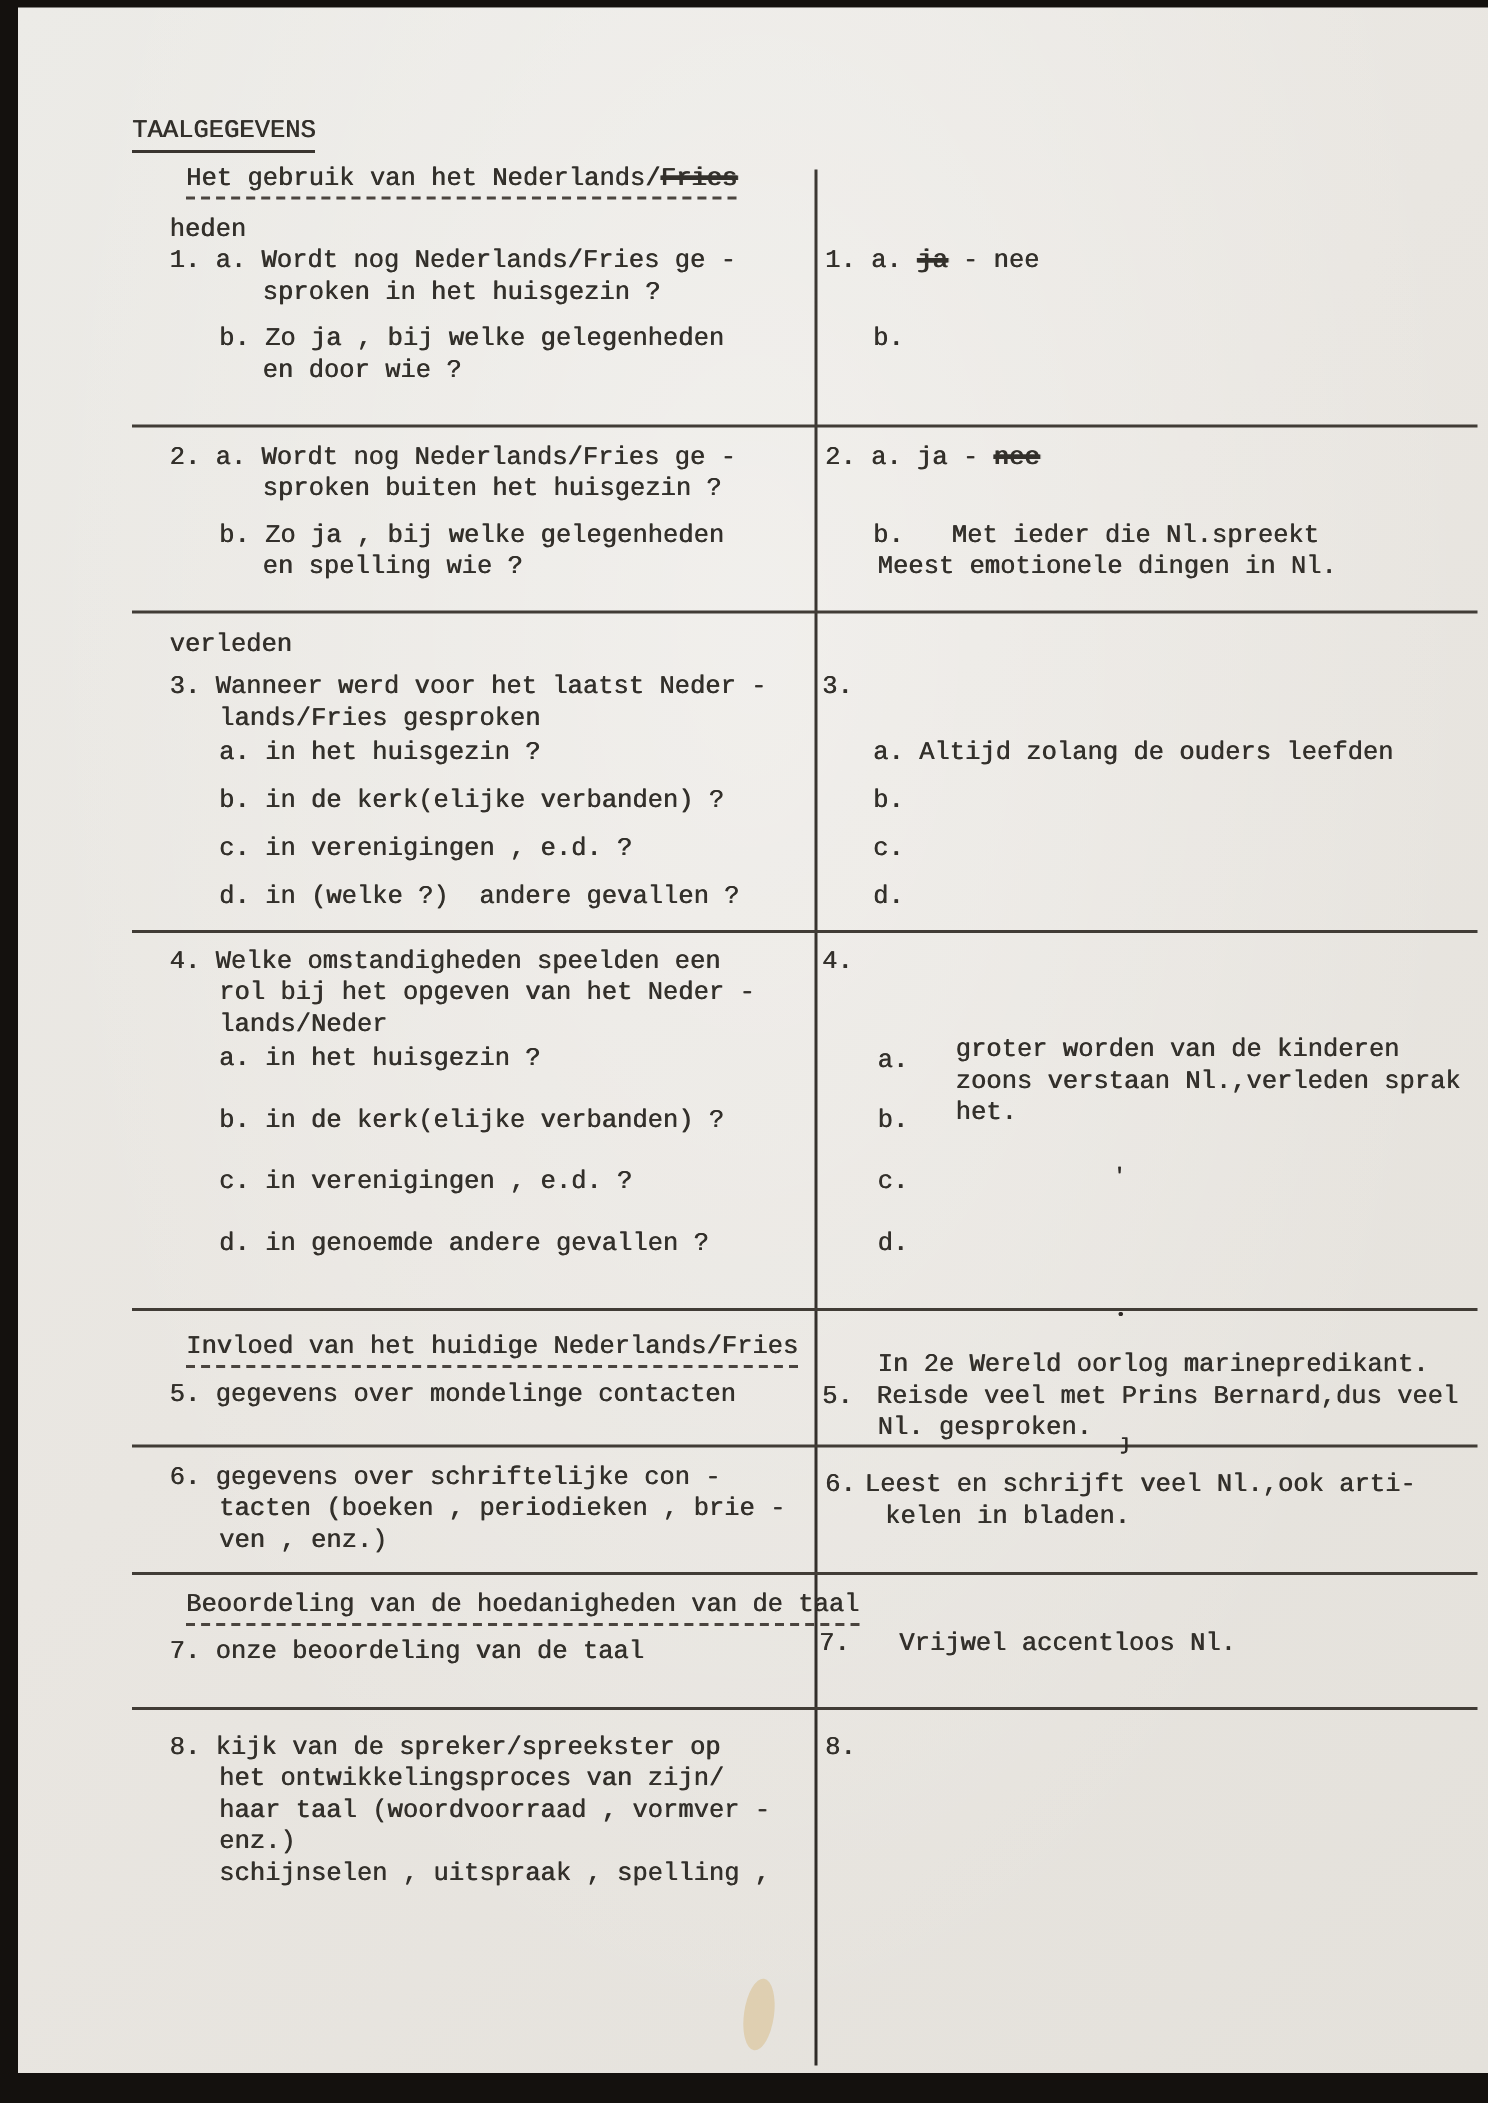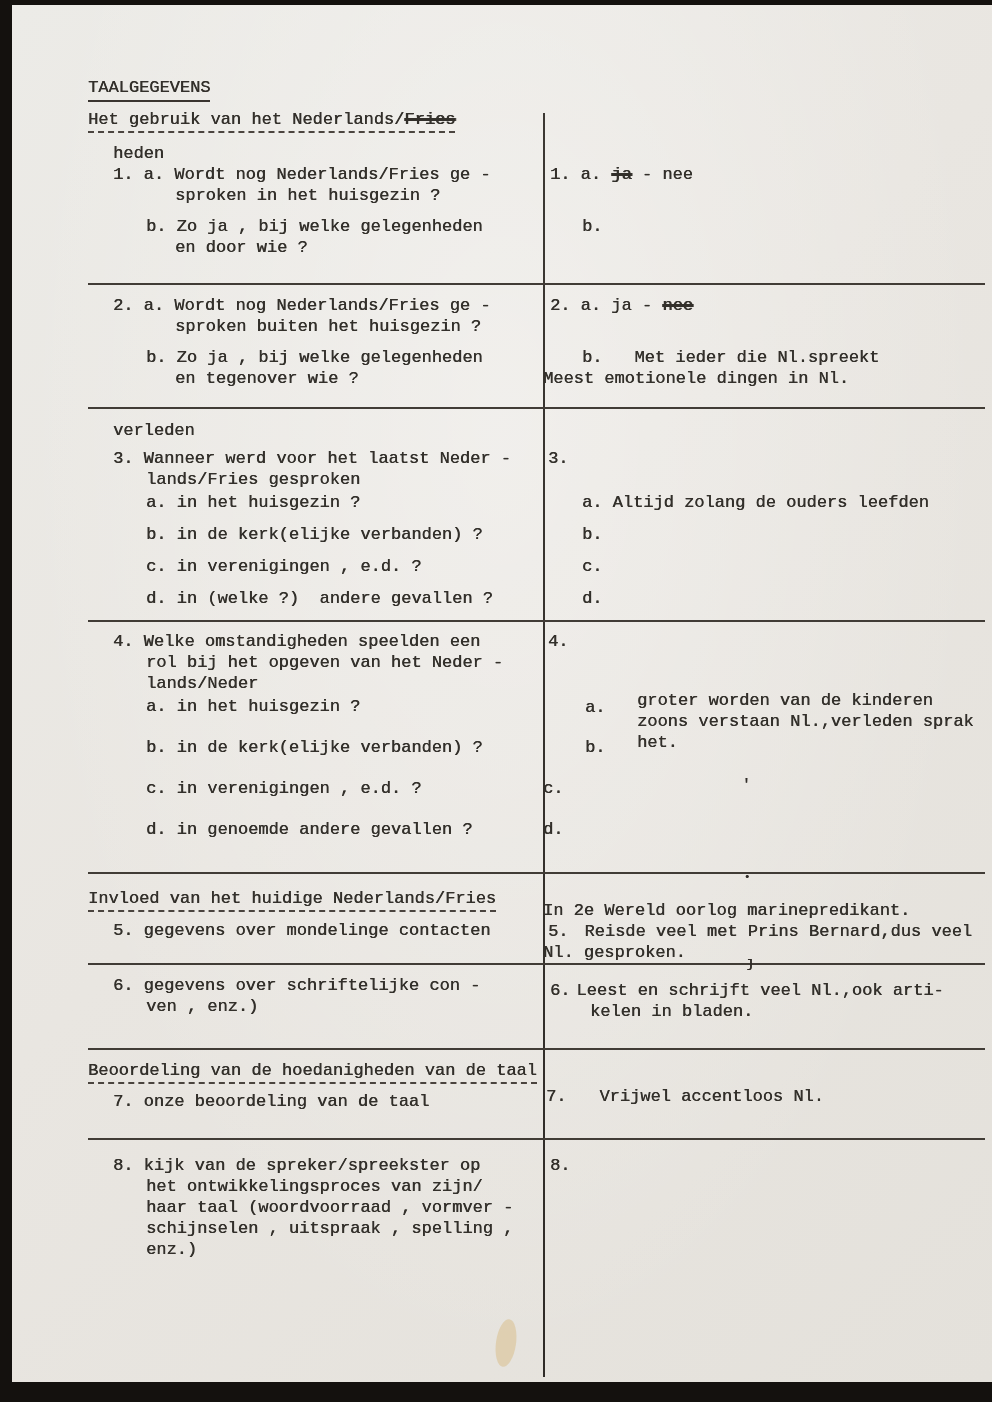--- a/index.html
+++ b/index.html
@@ -27,26 +27,26 @@
   .hl1{top:278px}.hl2{top:402px}.hl3{top:615px}.hl4{top:867px}
   .hl5{top:958px}.hl6{top:1043px}.hl7{top:1133px}
   
   .row{position:absolute;left:76px;width:897px;display:flex;z-index:2;}
   .cl{width:455px;flex:0 0 455px;}
   .cr{flex:1;}
   .block{position:absolute;left:76px;z-index:2;}
   
   .i1{padding-left:25px}.i2{padding-left:58px}.i3{padding-left:87px}
   
-  .ra{padding-left:7px}.rb{padding-left:39px}.rd{}.re{padding-left:5px}.rf{padding-left:3px}
+  .ra{padding-left:7px}.rb{padding-left:39px}.rd{padding-left:42px}.re{padding-left:5px}.rf{padding-left:3px}
   .mt2{margin-top:2px}.mt7{margin-top:7px}.mt8{margin-top:8px}.mt10{margin-top:10px}
   .mt11{margin-top:11px}.mt19{margin-top:19px}.mt20{margin-top:20px}
   .mt23{margin-top:23px}.mt28{margin-top:28px}.mt31{margin-top:31px}.mt38{margin-top:38px}
   .solid-u{border-bottom:2px solid #3a3530;padding-bottom:2px;display:inline-block;}
-  .dashed-u{border-bottom:2px dashed rgba(56,50,44,.9);padding-bottom:1px;display:inline-block;white-space:pre;}
+  .dashed-u{border-bottom:2px dashed rgba(56,50,44,.9);padding-bottom:1px;display:inline-block;white-space:pre;margin-left:36px;}
   .struck{text-decoration:line-through;text-decoration-thickness:2.5px;text-shadow:.8px 0 0 currentColor;}
   .flexrow{display:flex;}
   .stain{position:absolute;left:484px;top:1314px;width:20px;height:48px;
     background:#d9bf8d;opacity:.55;border-radius:50%;transform:rotate(8deg);}
   .speck{position:absolute;font-size:14px;color:#2f2b27;z-index:2;}
 </style>
 </head>
 <body>
 
 <div class="sheet ink">
@@ -83,21 +83,21 @@
       <div class="txtline ra"><span>1. a. </span><span class="struck">ja</span><span> - nee</span></div>
       <div class="txtline rb mt31">b.</div>
     </div>
   </div>
 
   <div class="row" style="top:290px">
     <div class="cl">
       <div class="txtline i1">2. a. Wordt nog Nederlands/Fries ge -</div>
       <div class="txtline i3">sproken buiten het huisgezin ?</div>
       <div class="txtline i2 mt10">b. Zo ja , bij welke gelegenheden</div>
-      <div class="txtline i3">en tegenover wie ?</div>
+      <div class="txtline i3">en spelling wie ?</div>
     </div>
     <div class="cr">
       <div class="txtline ra"><span>2. a. ja - </span><span class="struck">nee</span></div>
       <div class="flexrow rb mt31">
         <span class="txtline">b.</span>
         <span class="txtline" style="margin-left:32px">Met ieder die Nl.spreekt</span>
       </div>
       <div class="txtline rd">Meest emotionele dingen in Nl.</div>
     </div>
   </div>
@@ -162,20 +162,21 @@
         <span class="txtline">5.</span>
         <span class="txtline" style="margin-left:16px">Reisde veel met Prins Bernard,dus veel</span>
       </div>
       <div class="txtline rd">Nl. gesproken.</div>
     </div>
   </div>
 
   <div class="row" style="top:970px">
     <div class="cl">
       <div class="txtline i1">6. gegevens over schriftelijke con -</div>
+      <div class="txtline i2">tacten (boeken , periodieken , brie -</div>
       <div class="txtline i2">ven , enz.)</div>
     </div>
     <div class="cr" style="padding-top:5px">
       <div class="flexrow ra">
         <span class="txtline">6.</span>
         <span class="txtline" style="margin-left:6px">Leest en schrijft veel Nl.,ook arti-</span>
       </div>
       <div class="txtline" style="padding-left:47px">kelen in bladen.</div>
     </div>
   </div>
@@ -193,22 +194,22 @@
         <span class="txtline" style="margin-left:33px">Vrijwel accentloos Nl.</span>
       </div>
     </div>
   </div>
 
   <div class="row" style="top:1150px">
     <div class="cl">
       <div class="txtline i1">8. kijk van de spreker/spreekster op</div>
       <div class="txtline i2">het ontwikkelingsproces van zijn/</div>
       <div class="txtline i2">haar taal (woordvoorraad , vormver -</div>
+      <div class="txtline i2">enz.)</div>
       <div class="txtline i2">schijnselen , uitspraak , spelling ,</div>
-      <div class="txtline i2">enz.)</div>
     </div>
     <div class="cr">
       <div class="txtline ra">8.</div>
     </div>
   </div>
 
   <span class="speck" style="left:730px;top:770px">'</span>
   <span class="speck" style="left:732px;top:862px;font-size:10px">•</span>
   <span class="speck" style="left:734px;top:948px">ȷ</span>
 

